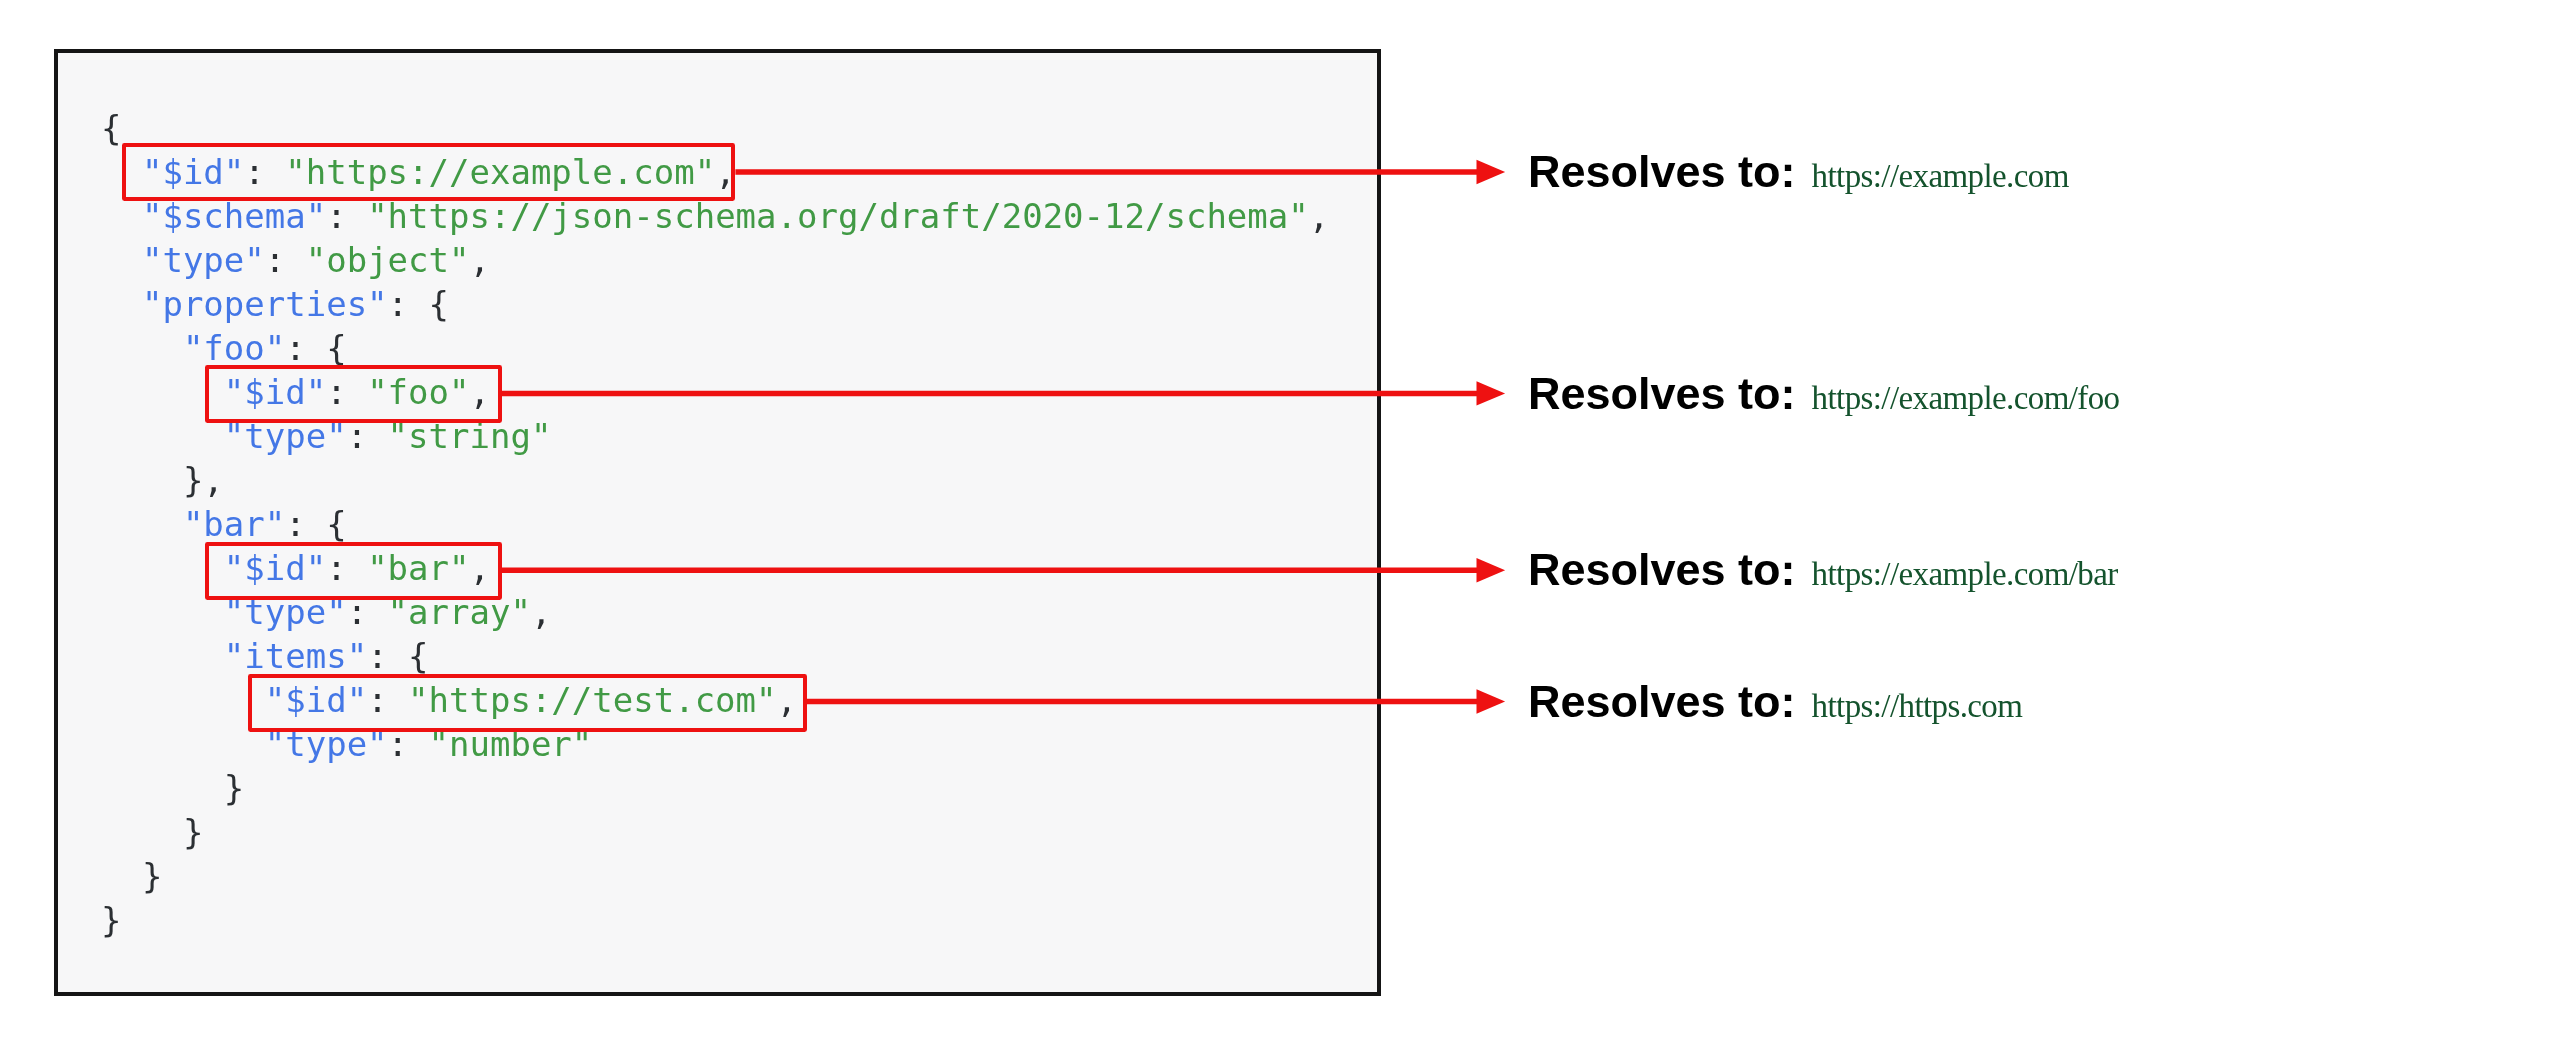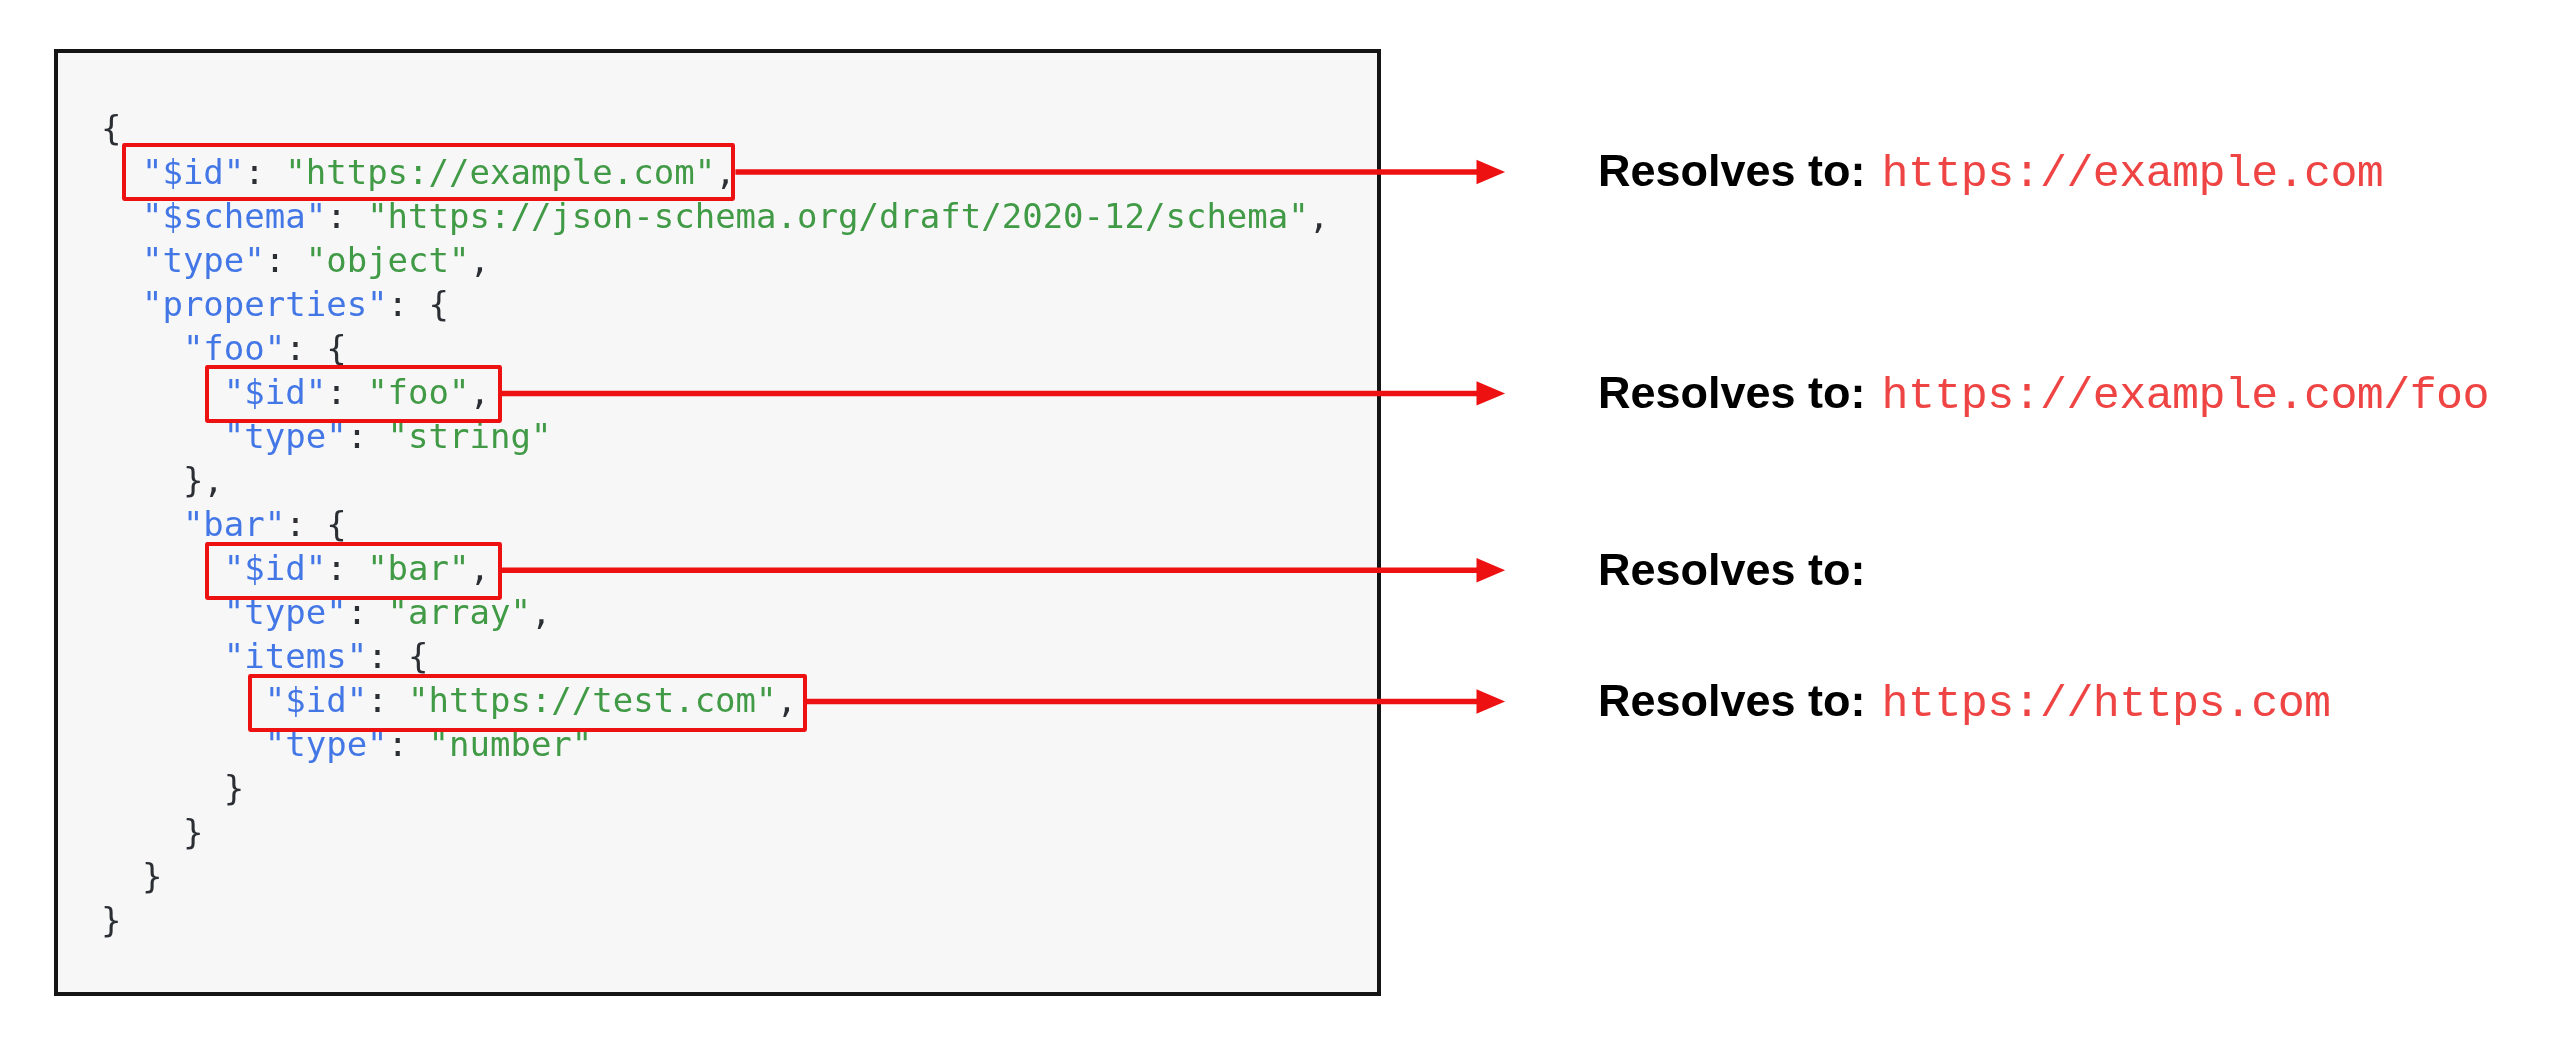--- a/index.html
+++ b/index.html
@@ -52,37 +52,37 @@
   #arrow-layer{
     position:absolute;left:0;top:0;
     width:2576px;height:1043px;
     pointer-events:none;
   }
   #arrow-layer line{stroke:var(--red);stroke-width:9;}
   #arrow-layer polygon{fill:var(--red);}
   
   .annot{
     position:absolute;
-    left:1598px;
+    left:1528px;
     transform:translateY(-50%);
     white-space:nowrap;
     display:flex;
     align-items:baseline;
     gap:16px;
   }
   .annot-label{
     font-family:"Liberation Sans","DejaVu Sans",sans-serif;
     font-weight:bold;
     font-size:45px;
     color:#000000;
   }
   .annot-url{
-    font-family:Liberation Mono, monospace;
-    font-size:45px;
-    color:#ef4444;
+    font-family:Liberation Serif, serif;
+    font-size:33px;
+    color:#14532d;
     letter-spacing:-0.6px;
   }
 </style>
 </head>
 <body>
 
 <div id="canvas">
 
   <div class="panel"></div>
 
@@ -115,20 +115,21 @@
   <div class="annot" style="top:172px">
     <span class="annot-label">Resolves to:</span>
     <span class="annot-url">https://example.com</span>
   </div>
   <div class="annot" style="top:394px">
     <span class="annot-label">Resolves to:</span>
     <span class="annot-url">https://example.com/foo</span>
   </div>
   <div class="annot" style="top:570px">
     <span class="annot-label">Resolves to:</span>
+    <span class="annot-url">https://example.com/bar</span>
   </div>
   <div class="annot" style="top:702px">
     <span class="annot-label">Resolves to:</span>
     <span class="annot-url">https://https.com</span>
   </div>
 
 </div>
 
 
 </body></html>

